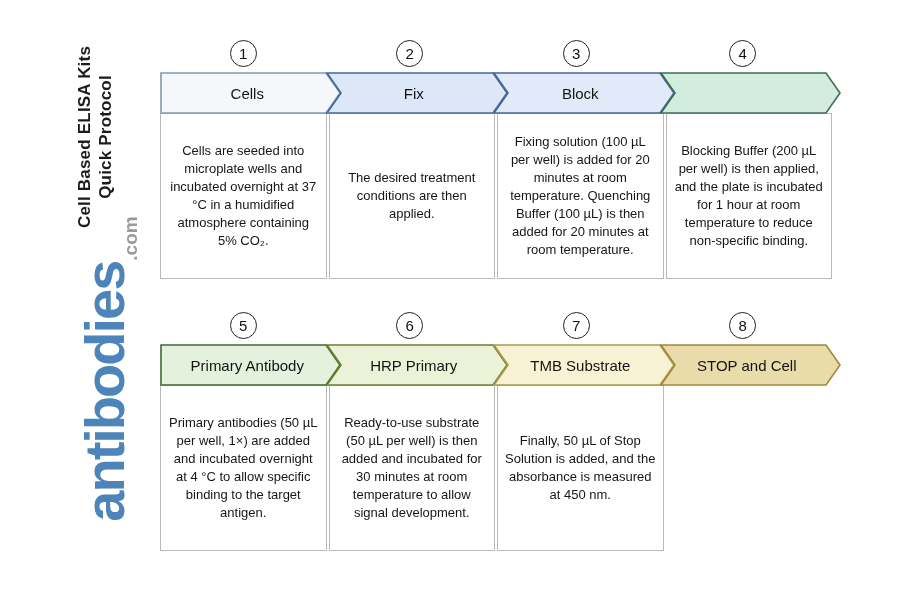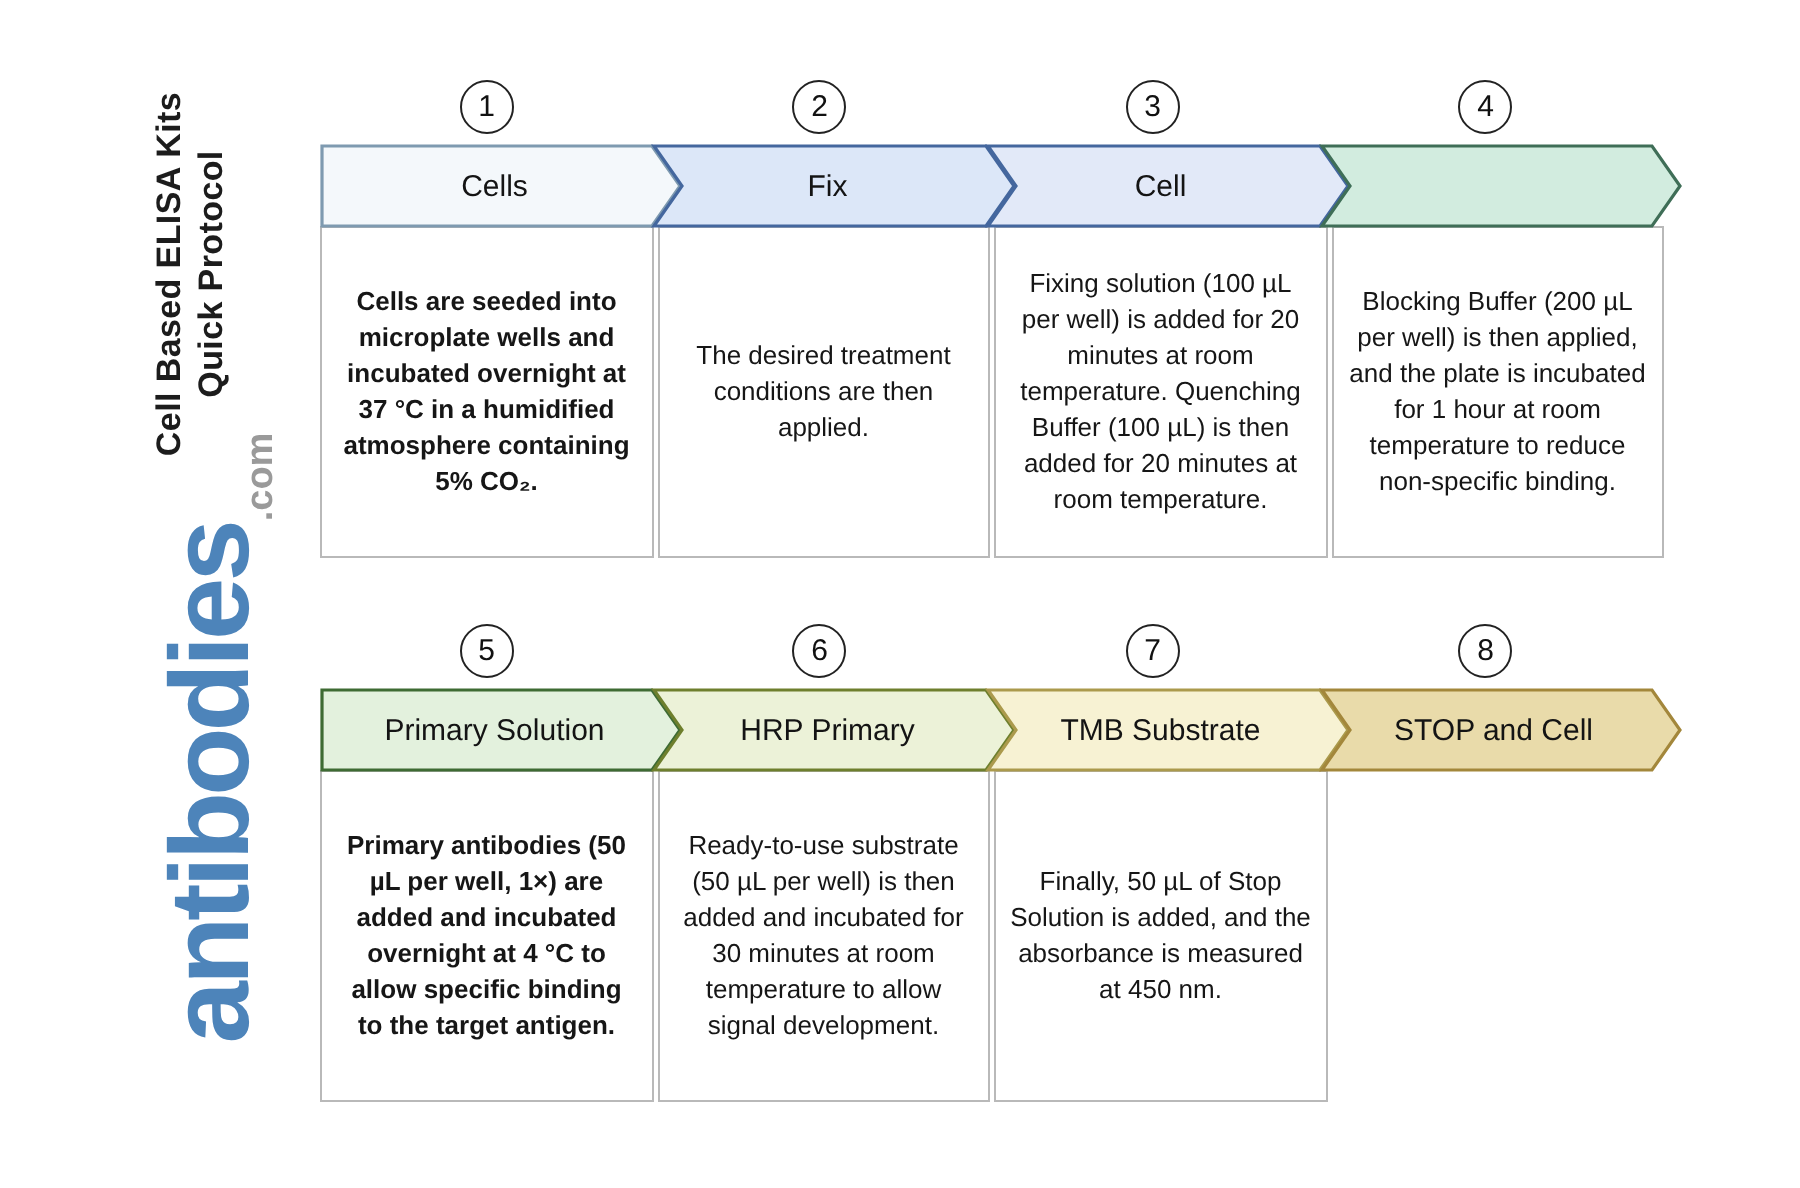--- a/index.html
+++ b/index.html
@@ -49,21 +49,21 @@
   }
 
   .box-row { display: flex; }
   .desc-box {
     width: 166.5px; height: 166px; background: #fff;
     border: 1px solid #b9b9b9; margin: 0 1px;
     display: flex; align-items: center; justify-content: center;
     padding: 8px 7px; text-align: center;
     font-size: 13px; line-height: 1.38; color: #161616;
   }
-  .desc-box:first-child { margin-left: 0; font-weight: bold; }
+  .desc-box:first-child { margin-left: 0; }
   .desc-box:last-child { margin-right: 0; }
 </style>
 </head>
 <body>
 
 <div class="canvas">
 
   <div class="side-title">
     <div>Cell Based ELISA Kits</div>
     <div>Quick Protocol</div>
@@ -95,21 +95,21 @@
       <div class="arrow-band">
         <svg viewBox="0 0 682 42">
           <polygon stroke-width="1.6" points="1,1 166,1 180,21 166,41 1,41" fill="#f4f8fb" stroke="#7e9ab0"></polygon>
           <polygon stroke-width="1.6" points="167,1 333,1 347,21 333,41 167,41 181,21" fill="#dce7f8" stroke="#44679e"></polygon>
           <polygon stroke-width="1.6" points="334,1 500,1 514,21 500,41 334,41 348,21" fill="#e2e9f8" stroke="#44679e"></polygon>
           <polygon stroke-width="1.6" points="501,1 666,1 680,21 666,41 501,41 515,21" fill="#d2ecdf" stroke="#3f6e57"></polygon>
         </svg>
         <div class="arrow-labels">
           <div class="arrow-label">Cells</div>
           <div class="arrow-label">Fix</div>
-          <div class="arrow-label">Cell</div>
+          <div class="arrow-label">Block</div>
         </div>
       </div>
 
       <div class="box-row">
         <div class="desc-box">Cells are seeded into microplate wells and incubated overnight at 37 °C in a humidified atmosphere containing 5% CO₂.</div>
         <div class="desc-box">The desired treatment conditions are then applied.</div>
         <div class="desc-box">Fixing solution (100 µL per well) is added for 20 minutes at room temperature. Quenching Buffer (100 µL) is then added for 20 minutes at room temperature.</div>
         <div class="desc-box">Blocking Buffer (200 µL per well) is then applied, and the plate is incubated for 1 hour at room temperature to reduce non-specific binding.</div>
       </div>
     </div>
@@ -131,21 +131,21 @@
       </div>
 
       <div class="arrow-band">
         <svg viewBox="0 0 682 42">
           <polygon stroke-width="1.6" points="1,1 166,1 180,21 166,41 1,41" fill="#e3f1dd" stroke="#3e6b33"></polygon>
           <polygon stroke-width="1.6" points="167,1 333,1 347,21 333,41 167,41 181,21" fill="#ecf2d8" stroke="#6e7f2d"></polygon>
           <polygon stroke-width="1.6" points="334,1 500,1 514,21 500,41 334,41 348,21" fill="#f7f2d3" stroke="#ab9a4c"></polygon>
           <polygon stroke-width="1.6" points="501,1 666,1 680,21 666,41 501,41 515,21" fill="#e9dbaa" stroke="#a3873b"></polygon>
         </svg>
         <div class="arrow-labels">
-          <div class="arrow-label">Primary Solution</div>
+          <div class="arrow-label">Primary Antibody</div>
           <div class="arrow-label">HRP Primary</div>
           <div class="arrow-label">TMB Substrate</div>
           <div class="arrow-label">STOP and Cell</div>
         </div>
       </div>
 
       <div class="box-row">
         <div class="desc-box">Primary antibodies (50 µL per well, 1×) are added and incubated overnight at 4 °C to allow specific binding to the target antigen.</div>
         <div class="desc-box">Ready-to-use substrate (50 µL per well) is then added and incubated for 30 minutes at room temperature to allow signal development.</div>
         <div class="desc-box">Finally, 50 µL of Stop Solution is added, and the absorbance is measured at 450 nm.</div>

